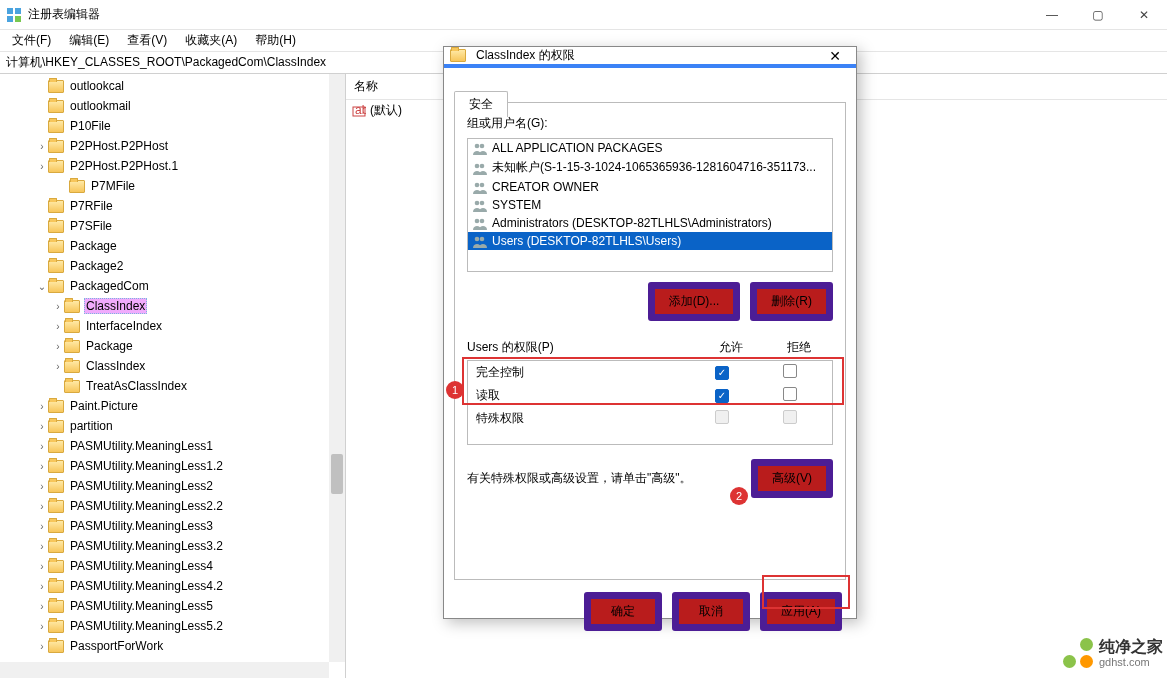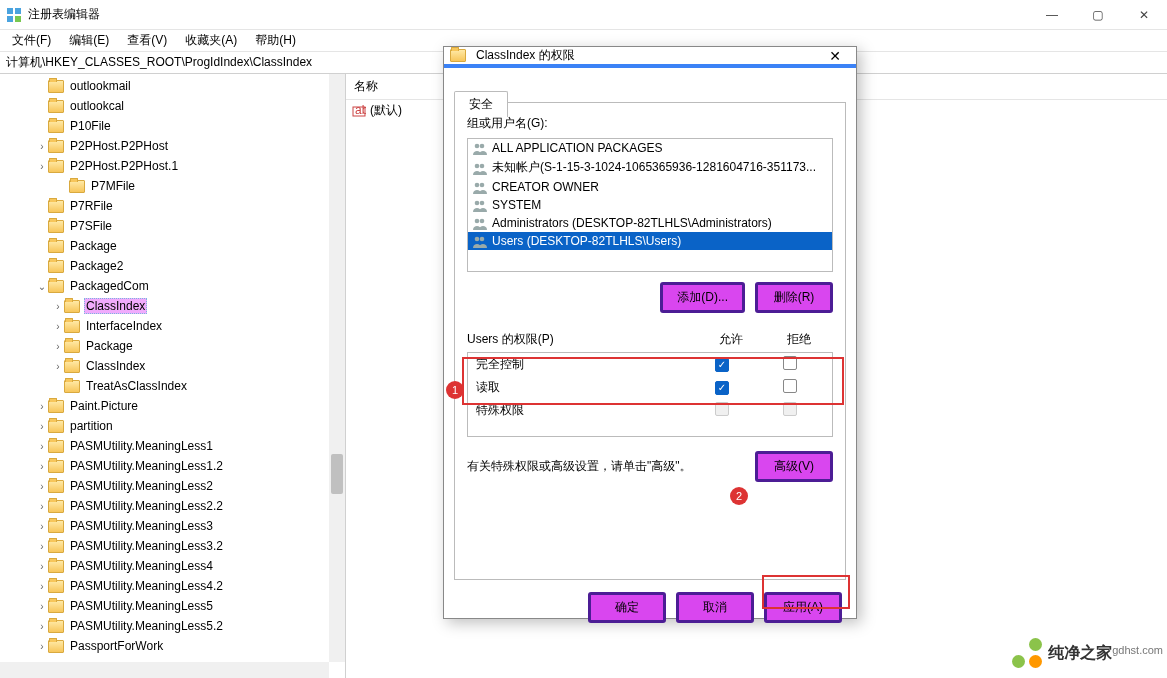--- a/index.html
+++ b/index.html
@@ -42,21 +42,21 @@
 .tabstrip { display: flex; }
 .tab { border: 1px solid #bbb; border-bottom: none; padding: 4px 14px; background: #fff; position: relative; top: 15px; border-radius: 2px 2px 0 0; }
 .tab-panel { border: 1px solid #bbb; padding: 12px; height: 478px; }
 
 .groupbox { border: 1px solid #bbb; height: 134px; overflow: hidden; }
 .gb-row { display: flex; align-items: center; padding: 2px 4px; gap: 4px; }
 .gb-row.sel { background: #0a63c7; color: #fff; }
 .usericon { width: 16px; height: 12px; display: inline-block; }
 
 .btnrow { display: flex; justify-content: flex-end; gap: 10px; margin-top: 10px; }
-.wbtn { border: 3px solid #4c1d95; border-radius: 3px; padding: 4px 14px; background: #d946ef; min-width: 78px; text-align: center; }
+.wbtn { border: 7px solid #4c1d95; border-radius: 3px; padding: 4px 14px; background: #b91c1c; min-width: 78px; text-align: center; }
 
 .perm-header { display: flex; margin-top: 18px; }
 .perm-header .pname { flex: 1; }
 .perm-header .pall, .perm-header .pdeny { width: 68px; text-align: center; }
 
 .perm-box { border: 1px solid #bbb; margin-top: 4px; height: 85px; }
 .perm-row { display: flex; align-items: center; padding: 3px 8px; }
 .perm-row .plabel { flex: 1; }
 .perm-row .pc { width: 68px; text-align: center; }
 .cbx { width: 14px; height: 14px; border: 1px solid #888; border-radius: 2px; display: inline-flex; align-items: center; justify-content: center; background: #fff; }
@@ -69,21 +69,21 @@
 .dlg-footer { display: flex; justify-content: flex-end; gap: 10px; padding: 12px 14px; }
 
 
 .anno { position: absolute; border: 2px solid #d33; pointer-events: none; }
 .anno-badge { position: absolute; width: 18px; height: 18px; border-radius: 50%; background: #d33; color: #fff; font-size: 11px; display: flex; align-items: center; justify-content: center; }
 
 
 .watermark { position: absolute; right: 4px; bottom: 10px; display: flex; align-items: center; gap: 6px; }
 .watermark .logo { width: 30px; height: 30px; position: relative; }
 .watermark .logo span { position: absolute; width: 13px; height: 13px; border-radius: 50%; }
-.watermark .txt { display: flex; flex-direction: row; line-height: 1.1; }
+.watermark .txt { display: flex; flex-direction: column; line-height: 1.1; }
 .watermark .cn { font-size: 16px; font-weight: bold; color: #333; }
 .watermark .url { font-size: 11px; color: #777; }
 
 svg.people { width: 16px; height: 14px; }
 </style>
 </head>
 <body>
 
 <div class="titlebar">
   <svg class="app-icon" viewBox="0 0 16 16">
@@ -100,33 +100,33 @@
   </div>
 </div>
 <div class="menubar">
   <span class="mitem">文件(F)</span>
   <span class="mitem">编辑(E)</span>
   <span class="mitem">查看(V)</span>
   <span class="mitem">收藏夹(A)</span>
   <span class="mitem">帮助(H)</span>
 </div>
 <div class="addressbar">
-  <span>计算机\HKEY_CLASSES_ROOT\ProgIdIndex\ClassIndex</span>
+  <span>计算机\HKEY_CLASSES_ROOT\PackagedCom\ClassIndex</span>
 </div>
 <div class="content">
   <div class="tree" id="tree">
       <div class="trow" style="padding-left: 36px;">
         <span class="exp"></span>
         <span class="folder-icon"></span>
+        <span class="lbl">outlookcal</span>
+      </div>
+      <div class="trow" style="padding-left: 36px;">
+        <span class="exp"></span>
+        <span class="folder-icon"></span>
         <span class="lbl">outlookmail</span>
-      </div>
-      <div class="trow" style="padding-left: 36px;">
-        <span class="exp"></span>
-        <span class="folder-icon"></span>
-        <span class="lbl">outlookcal</span>
       </div>
       <div class="trow" style="padding-left: 36px;">
         <span class="exp"></span>
         <span class="folder-icon"></span>
         <span class="lbl">P10File</span>
       </div>
       <div class="trow" style="padding-left: 36px;">
         <span class="exp">›</span>
         <span class="folder-icon"></span>
         <span class="lbl">P2PHost.P2PHost</span>

